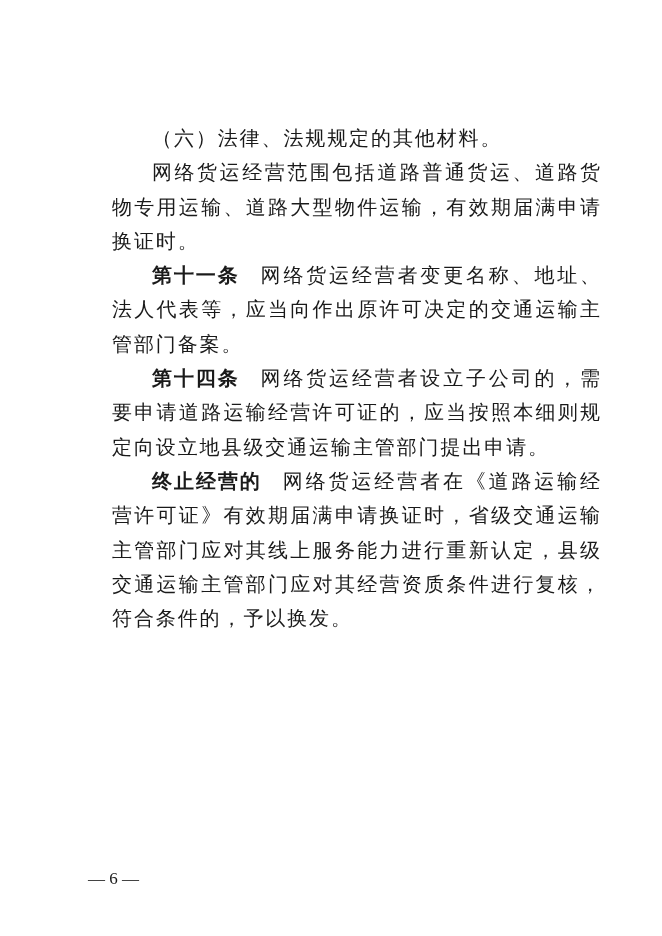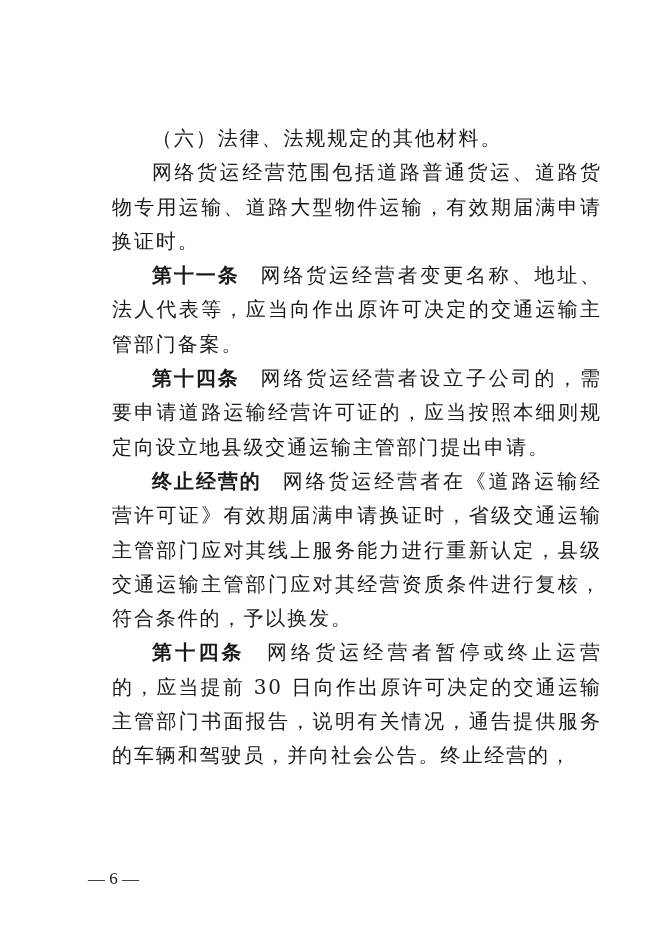--- a/index.html
+++ b/index.html
@@ -36,18 +36,15 @@
     </p>
     <p class="para">
       <span class="art">第十一条</span><span class="gap"></span><span>网络货运经营者变更名称、地址、法人代表等，应当向作出原许可决定的交通运输主管部门备案。</span>
     </p>
     <p class="para">
       <span class="art">第十四条</span><span class="gap"></span><span>网络货运经营者设立子公司的，需要申请道路运输经营许可证的，应当按照本细则规定向设立地县级交通运输主管部门提出申请。</span>
     </p>
     <p class="para">
       <span class="art">终止经营的</span><span class="gap"></span><span>网络货运经营者在《道路运输经营许可证》有效期届满申请换证时，省级交通运输主管部门应对其线上服务能力进行重新认定，县级交通运输主管部门应对其经营资质条件进行复核，符合条件的，予以换发。</span>
     </p>
-    <p class="para">
-      <span class="art">第十四条</span><span class="gap"></span><span>网络货运经营者暂停或终止运营的，应当提前 30 日向作出原许可决定的交通运输主管部门书面报告，说明有关情况，通告提供服务的车辆和驾驶员，并向社会公告。终止经营的，</span>
-    </p>
   </div>
   <div class="page-number">— 6 —</div>
 </div>
 
 </body></html>

